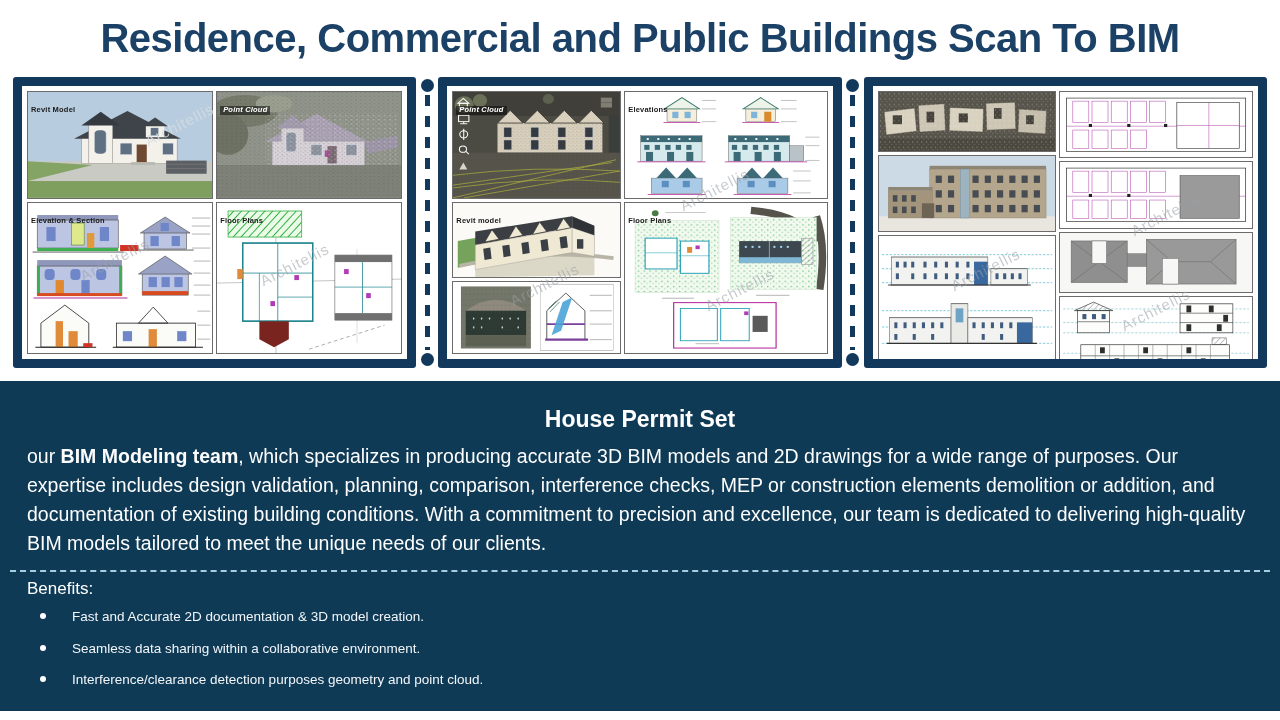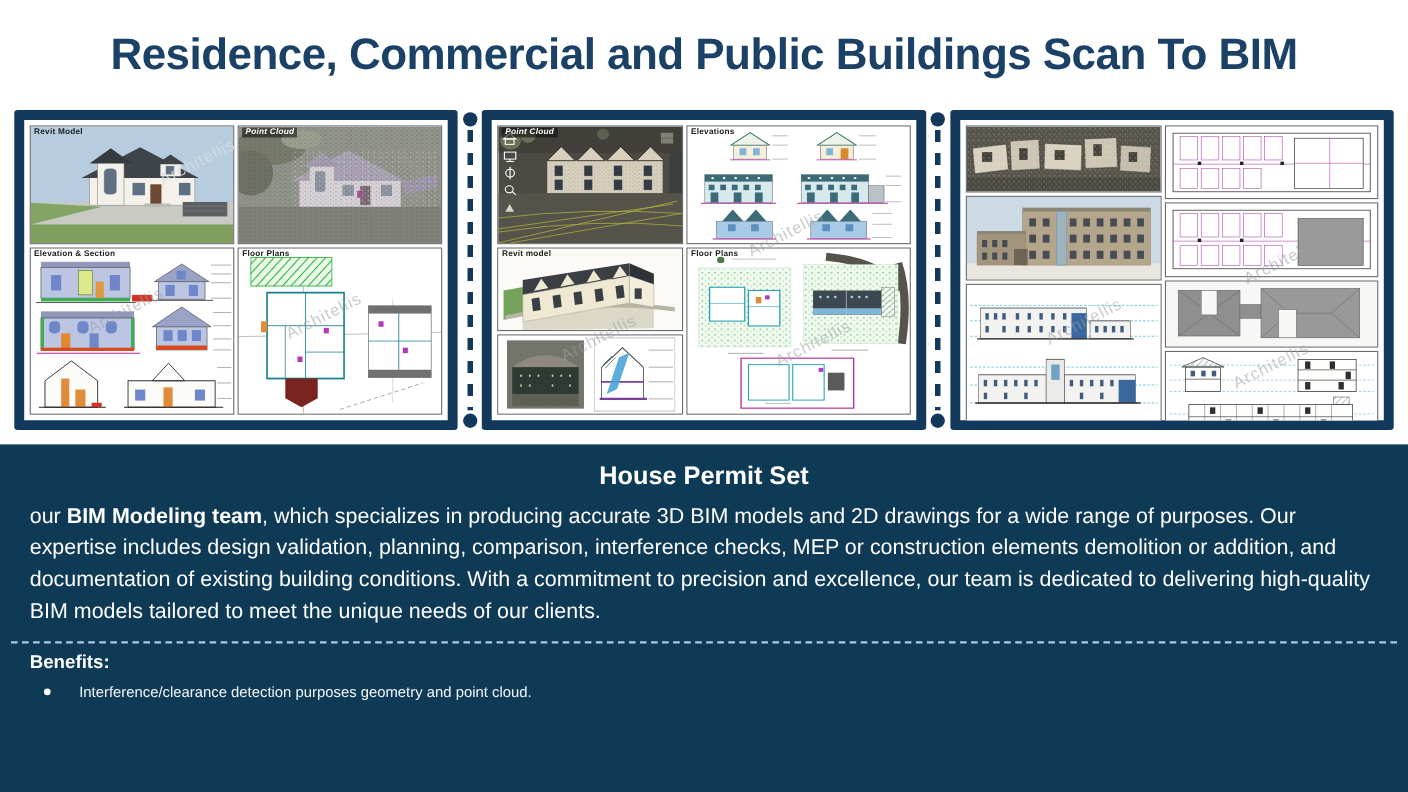--- a/index.html
+++ b/index.html
@@ -3,71 +3,71 @@
 <meta charset="utf-8">
 <style>
   * { box-sizing: border-box; }
   html,body { margin:0; padding:0; }
   body {
     width:1280px; height:720px; overflow:hidden; background:#ffffff;
     font-family:"Liberation Sans", sans-serif; position:relative;
   }
 
   
-  .title-bar { height:100px; display:flex; align-items:center; justify-content:center; }
+  .title-bar { height:77px; display:flex; align-items:center; justify-content:center; }
   .title-bar h1 {
     margin:0; font-size:40px; font-weight:800; color:#1c4166; letter-spacing:-0.5px;
   }
 
   
   .panels-row { height:291px; padding:0 13px; display:flex; align-items:stretch; }
   .panel {
     flex:1 1 0; border:9px solid #12395c; background:#fff; border-radius:3px;
     padding:5px; position:relative; overflow:hidden;
   }
   .sep { width:22px; display:flex; flex-direction:column; align-items:center; padding:2px 0; }
   .sep .dot { width:13px; height:13px; border-radius:50%; background:#12395c; flex:0 0 auto; }
   .sep .line {
     width:5px; flex:1; margin:3px 0;
     background:repeating-linear-gradient(to bottom, #12395c 0 11px, transparent 11px 21px);
   }
 
   .q { position:relative; overflow:hidden; border:1px solid #6b6b6b; background:#fff; }
   .q svg { display:block; width:100%; height:100%; }
   .q-label {
-    position:absolute; top:1px; left:3px; z-index:3; font-size:7.5px; font-weight:bold;
+    position:absolute; top:14px; left:3px; z-index:3; font-size:7.5px; font-weight:bold;
     color:#1a1a1a; line-height:1.1; letter-spacing:0.2px;
   }
   .q-label.on-dark { color:#fff; background:rgba(10,10,10,0.55); padding:0 3px 1px;font-style:italic; }
 
   .p-grid1 { display:grid; width:100%; height:100%; grid-template-columns:1fr 1fr;
              grid-template-rows:41% 1fr; gap:3px; }
   .p-grid2 { display:grid; width:100%; height:100%; grid-template-columns:45% 1fr;
              grid-template-rows:41% 29% 1fr; gap:3px; }
   .p-grid2 .span2 { grid-column:2; grid-row:2 / span 2; }
   .p-grid3 { display:grid; width:100%; height:100%; grid-template-columns:47.5% 1fr; gap:3px; }
   .col { display:flex; flex-direction:column; gap:3px; height:100%; }
   .col .q { width:100%; }
 
   .wm {
     position:absolute; z-index:4; color:#9aa0a6; opacity:0.55; font-size:15px;
     letter-spacing:1px; transform:rotate(-27deg); pointer-events:none; font-weight:400;
   }
   .wm.light { color:#d8dde2; opacity:0.8; }
 
   
-  .info-section { margin-top:13px; height:330px; background:#0e3a56; padding-top:12px; }
+  .info-section { margin-top:13px; height:330px; background:#0e3a56; padding-top:22px; }
   .info-section h2 {
     margin:3px 0 9px; text-align:center; color:#ffffff; font-size:23px; font-weight:800;
   }
   .desc {
     margin:0 34px 12px 27px; color:#fdfdfd; font-size:19.5px; line-height:1.48; font-weight:400;
   }
   .divider { margin:13px 10px 7px; border-top:2px dashed #a9cde0; height:0; }
-  .benefits-heading { margin-left:27px; color:#ffffff; font-size:17px; font-weight:700; }
+  .benefits-heading { margin-left:27px; color:#ffffff; font-size:17px; font-weight:400; }
   ul.benefits { list-style:none; margin:10px 0 0; padding:0; }
   ul.benefits li {
     position:relative; padding-left:72px; margin-bottom:16.5px;
     color:#f2f6f9; font-size:13.5px;
   }
   ul.benefits li .blt {
     position:absolute; left:40px; top:4px; width:6px; height:6px; border-radius:50%;
     background:#ffffff;
   }
 </style>
@@ -869,15 +869,17 @@
     </div>
   </div>
 </div>
 
 <div class="info-section">
   <h2>House Permit Set</h2>
   <p class="desc"><span>our </span><b>BIM Modeling team</b><span>, which specializes in producing accurate 3D BIM models and 2D drawings for a wide range of purposes. Our expertise includes design validation, planning, comparison, interference checks, MEP or construction elements demolition or addition, and documentation of existing building conditions. With a commitment to precision and excellence, our team is dedicated to delivering high-quality BIM models tailored to meet the unique needs of our clients.</span></p>
   <div class="divider"></div>
   <div class="benefits-heading">Benefits:</div>
   <ul class="benefits">
+    <li><span class="blt"></span><span>Fast and Accurate 2D documentation &amp; 3D model creation.</span></li>
+    <li><span class="blt"></span><span>Seamless data sharing within a collaborative environment.</span></li>
     <li><span class="blt"></span><span>Interference/clearance detection purposes geometry and point cloud.</span></li>
   </ul>
 </div>
 
 </body></html>

